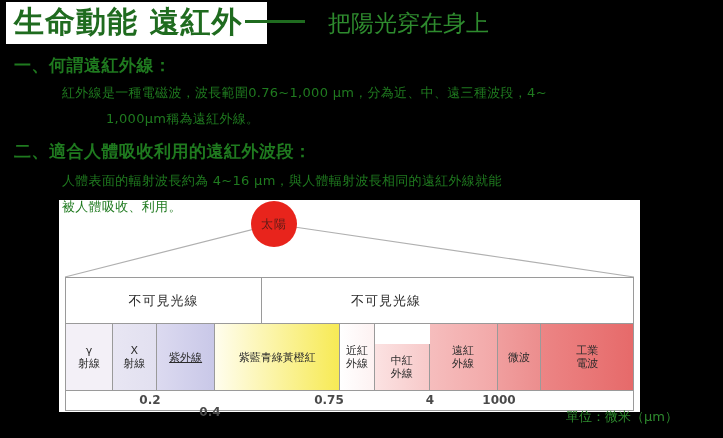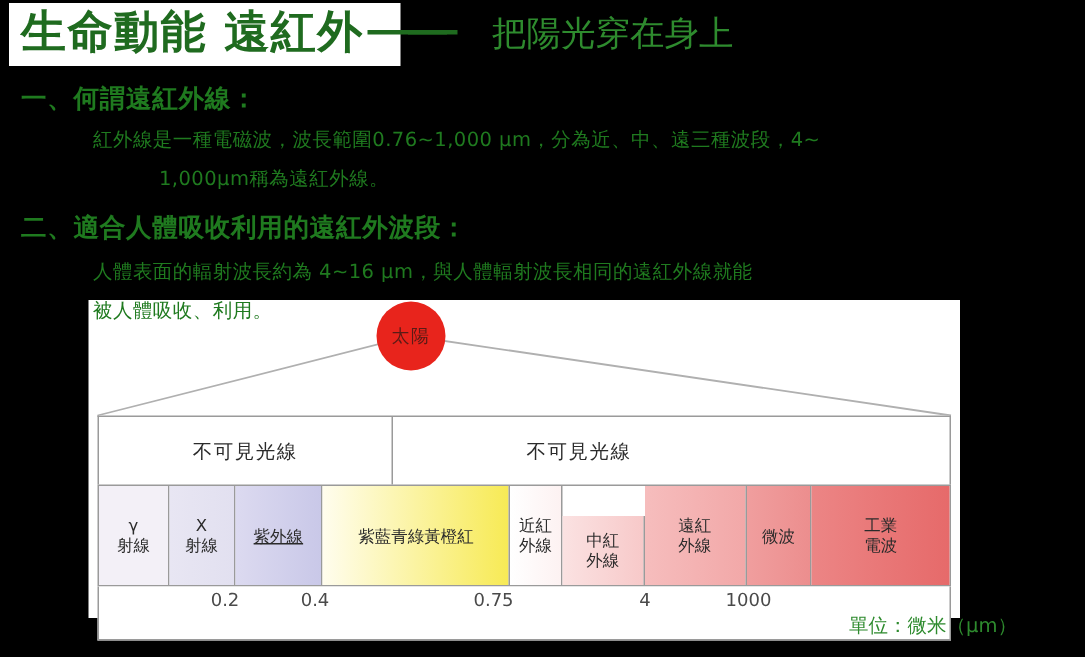--- a/index.html
+++ b/index.html
@@ -170,24 +170,25 @@
     color: #2b2b2b;
     line-height: 13px;
     border-right: 1px solid #9a9a9a;
     overflow: hidden;
   }
   .band-cell:last-child { border-right: none; }
   .band-cell span { display: block; }
 
   #axis-row {
     position: relative;
-    height: 36px;
+    height: 20px;
     border: 1px solid #9a9a9a;
     border-top: none;
     background: #ffffff;
+    font-weight: bold;
   }
   .tick {
     position: absolute;
     top: 2px;
     font-size: 12px;
     color: #4a4a4a;
     transform: translateX(-50%);
     white-space: nowrap;
   }
 </style>
@@ -278,21 +279,21 @@
         </div>
         <div class="band-cell" style="width: 92px; background: linear-gradient(to right, rgb(236, 133, 133), rgb(230, 106, 106));">
           <div>
             <span>工業</span>
             <span>電波</span>
           </div>
         </div>
       </div>
     <div id="axis-row">
         <div class="tick" style="left: 84px;">0.2</div>
-        <div class="tick" style="left: 144px;">0.4</div>
+        <div class="tick" style="left: 144px; margin-top: 12px;">0.4</div>
         <div class="tick" style="left: 263px;">0.75</div>
         <div class="tick" style="left: 364px;">4</div>
         <div class="tick" style="left: 433px;">1000</div>
       </div>
   </div>
 </div>
 
 <div id="unit-label">單位：微米（µm）</div>
 
 </body></html>

